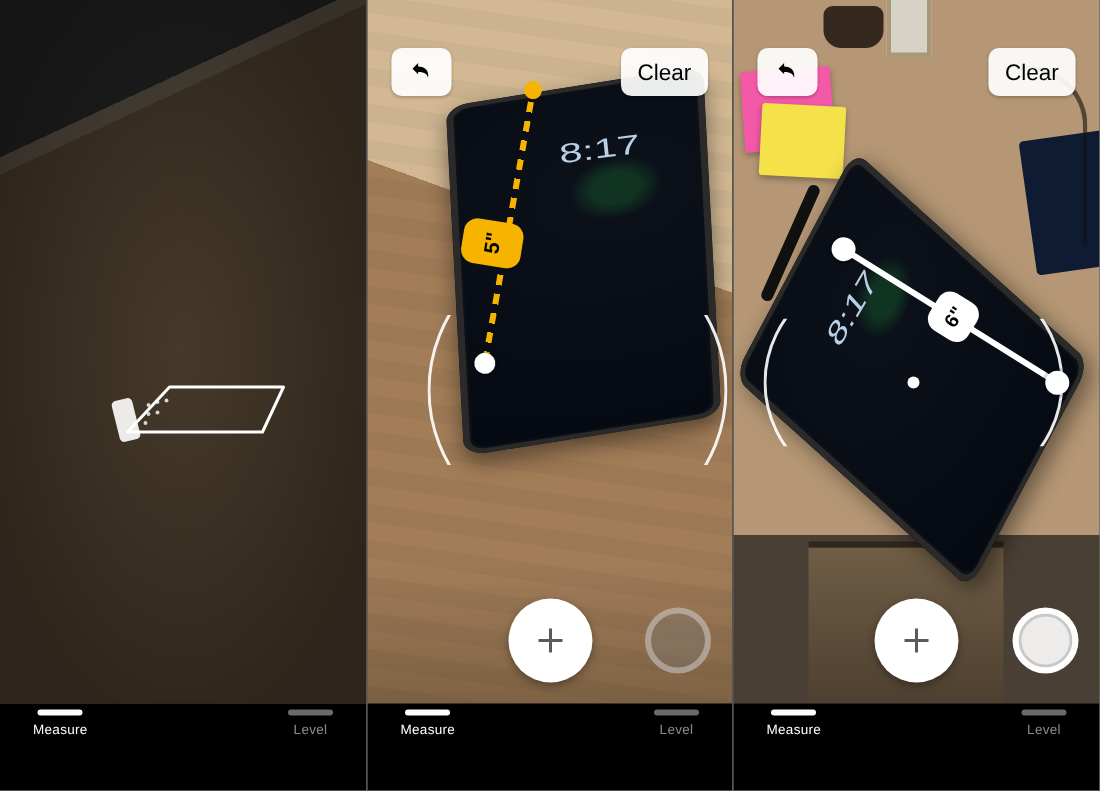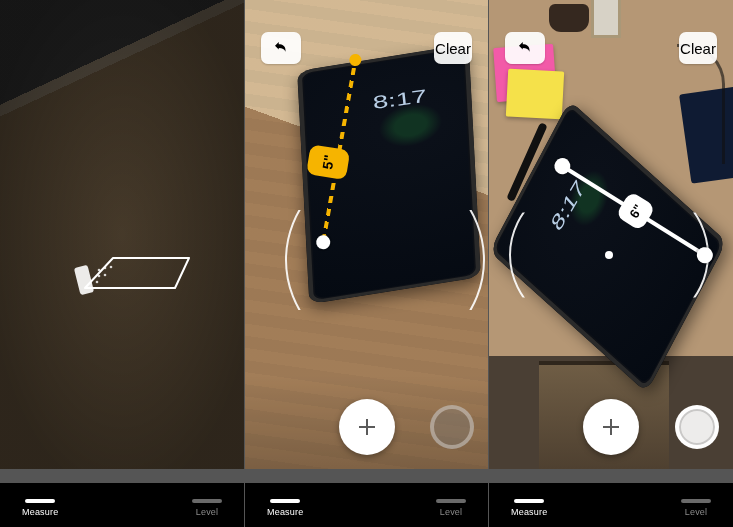--- a/index.html
+++ b/index.html
@@ -4,21 +4,21 @@
 <style>
   * { box-sizing: border-box; margin: 0; padding: 0; }
   html, body { width: 733px; height: 527px; overflow: hidden; font-family: -apple-system, Helvetica, Arial, sans-serif; background: #555; }
   .row { display: flex; width: 733px; height: 527px; }
   .screen { position: relative; height: 527px; overflow: hidden; }
   .s1 { width: 244px; margin-right: 1px; }
   .s2 { width: 243px; margin-right: 1px; }
   .s3 { width: 244px; }
 
   
-  .bottombar { position: absolute; left: 0; right: 0; bottom: 0; height: 44px; background: #000; display: flex; align-items: flex-start; justify-content: space-between; padding: 16px 22px 0; }
+  .bottombar { position: absolute; left: 0; right: 0; bottom: 0; height: 58px; background: #000; display: flex; align-items: flex-start; justify-content: space-between; padding: 4px 22px 0; }
   .tab { display: flex; flex-direction: column; align-items: center; gap: 4px; }
   .tab-icon { width: 30px; height: 4px; border-radius: 2px; background: #6a6a6a; }
   .tab.active .tab-icon { background: #fff; }
   .tab-label { font-size: 9px; color: #8b8b8b; letter-spacing: .2px; }
   .tab.active .tab-label { color: #fff; }
 
   
   .cam { position: absolute; left: 0; right: 0; top: 0; bottom: 58px; overflow: hidden; }
 
   
@@ -33,21 +33,21 @@
   .s1-overlay { position: absolute; inset: 0; background: radial-gradient(ellipse at center, rgba(0,0,0,.0) 0%, rgba(0,0,0,.35) 80%); }
 
   
   .intro { position: absolute; top: 244px; left: 50%; transform: translateX(-50%); width: 170px; text-align: center; color: #fff; }
   .intro svg { width: 150px; height: 58px; display: block; margin: 0 auto 18px; }
   .intro-text { font-size: 13px; color: #fff; }
 
   
   .pill { position: absolute; top: 32px; height: 32px; border-radius: 7px; background: rgba(255,255,255,.92); display: flex; align-items: center; justify-content: center; font-size: 15px; color: #000; box-shadow: 0 1px 2px rgba(0,0,0,.2); }
   .undo { left: 16px; width: 40px; }
-  .clear { right: 16px; width: 38px; }
+  .clear { right: 16px; width: 58px; }
   .undo svg { width: 18px; height: 18px; }
 
   
   .actions { position: absolute; bottom: 12px; left: 0; right: 0; height: 60px; display: flex; justify-content: center; align-items: center; }
   .addbtn { width: 56px; height: 56px; border-radius: 50%; background: #fff; display: flex; align-items: center; justify-content: center; box-shadow: 0 2px 6px rgba(0,0,0,.35); }
   .addbtn svg { width: 24px; height: 24px; }
   .shutter { position: absolute; right: 14px; width: 44px; height: 44px; border-radius: 50%; }
   .shutter.dim { border: 4px solid rgba(255,255,255,.35); background: rgba(120,120,120,.35); }
   .shutter.lit { border: 4px solid rgba(255,255,255,.95); background: rgba(255,255,255,.9); box-shadow: 0 0 0 2px rgba(0,0,0,.15) inset; }
 

